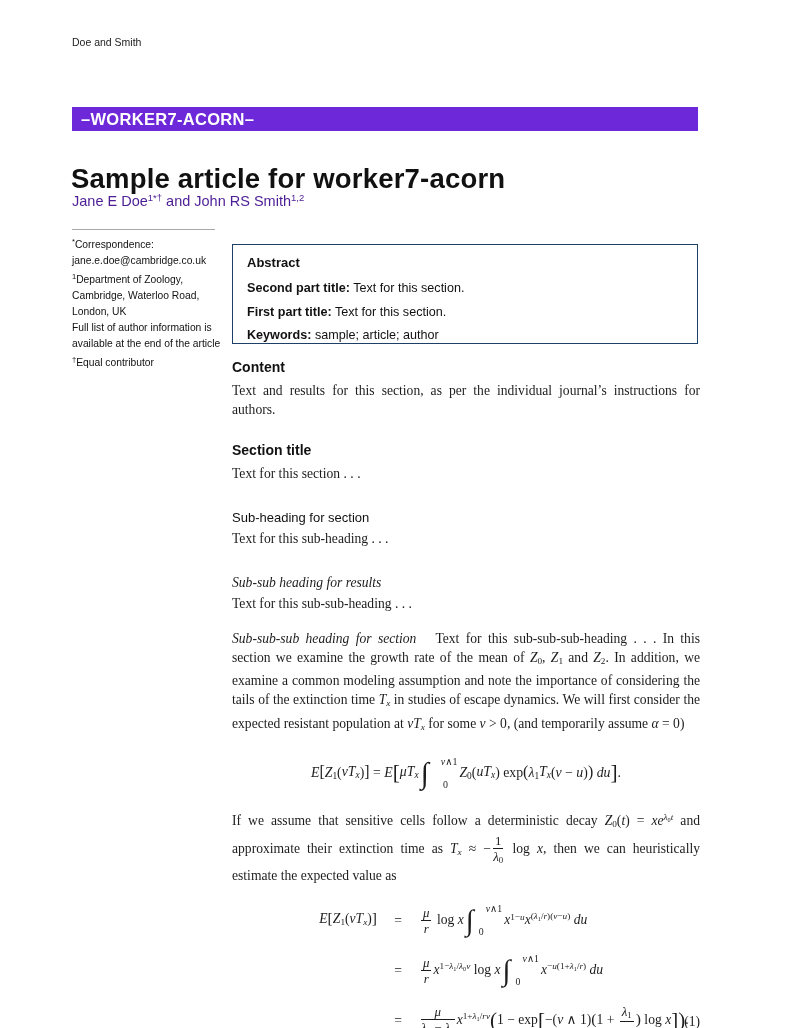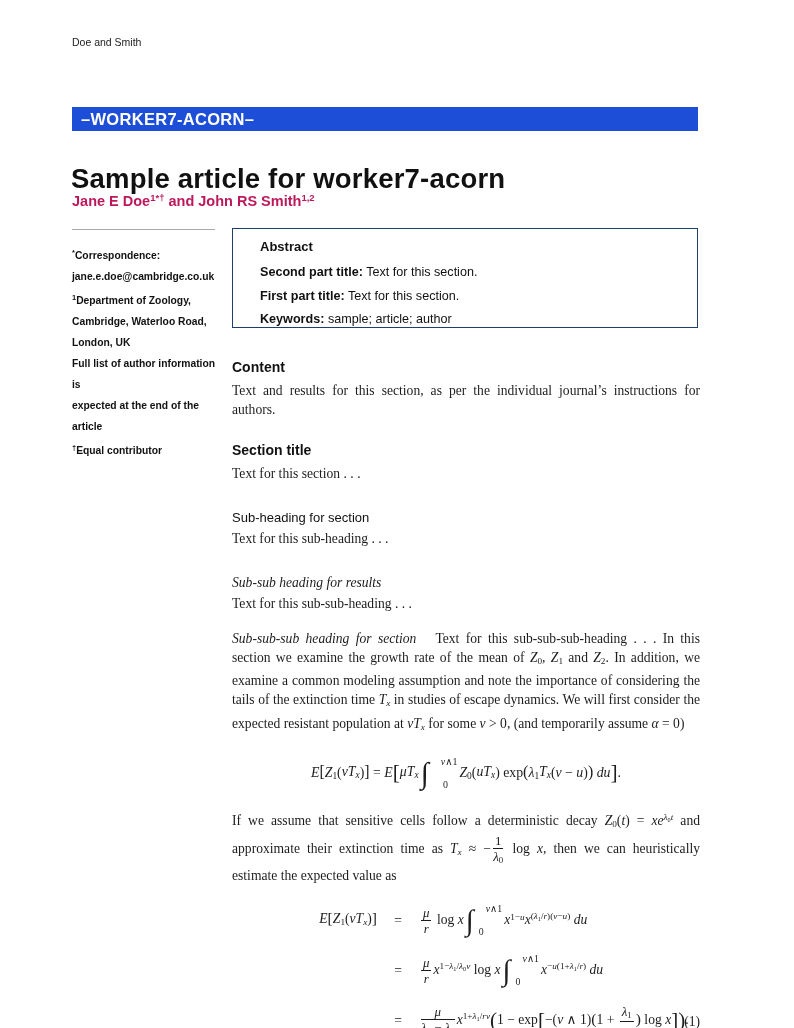--- a/index.html
+++ b/index.html
@@ -7,46 +7,46 @@
     position:relative; width:794px; height:1028px; background:#ffffff;
     font-family:"Liberation Serif", serif; color:#1c1c1c; overflow:hidden;
   }
 
   .running-head {
     position:absolute; left:72px; top:36px;
     font-family:"Liberation Sans", sans-serif; font-size:10.5px; color:#222;
   }
   .banner {
     position:absolute; left:72px; top:107px; width:626px; height:24px;
-    background:#1d4ed8; color:#ffffff; box-sizing:border-box; padding-left:9px;
+    background:#6d28d9; color:#ffffff; box-sizing:border-box; padding-left:9px;
     font-family:"Liberation Sans", sans-serif; font-weight:700;
     font-size:16.5px; line-height:24px; letter-spacing:0.3px;
   }
   .article-title {
     position:absolute; left:71px; top:162px; width:640px;
     font-family:"Liberation Sans", sans-serif; font-weight:600;
     font-size:27.5px; line-height:34px; color:#111; letter-spacing:0.2px;
   }
   .authors {
     position:absolute; left:72px; top:192px;
-    font-family:"Liberation Sans", sans-serif; font-size:14.5px; color:#be185d;font-weight:bold;
+    font-family:"Liberation Sans", sans-serif; font-size:14.5px; color:#4c1d95;
   }
   .authors sup { font-size:9.5px; }
 
   .side-rule { position:absolute; left:72px; top:229px; width:143px; height:1px; background:#a9a9a9; }
   .sidebar {
-    position:absolute; left:72px; top:242px; width:152px;
+    position:absolute; left:72px; top:234px; width:152px;
     font-family:"Liberation Sans", sans-serif; font-size:10.3px;
-    line-height:21px; color:#111;font-weight:bold;
+    line-height:16px; color:#111;
   }
   .sidebar sup { font-size:7.5px; }
 
   .abstract-box {
-    position:absolute; left:232px; top:228px; width:466px; height:100px;
-    border:1.6px solid #1d3f68; box-sizing:border-box; padding:8px 27px 0;
+    position:absolute; left:232px; top:244px; width:466px; height:100px;
+    border:1.6px solid #1d3f68; box-sizing:border-box; padding:8px 14px 0;
     font-family:"Liberation Sans", sans-serif; color:#111;
   }
   .abstract-box .ab-head { font-size:13px; font-weight:700; margin:2px 0 11px; }
   .ab-item { font-size:12.6px; margin-bottom:9.5px; line-height:14px; }
   .ab-label { font-weight:700; }
 
   .main {
     position:absolute; left:232px; top:358px; width:468px;
     font-size:13.6px; line-height:19px; text-align:justify; color:#1c1c1c;
   }
@@ -102,21 +102,21 @@
 
   <div class="side-rule"></div>
 
   <div class="sidebar">
     <div><sup>*</sup>Correspondence:</div>
     <div>jane.e.doe@cambridge.co.uk</div>
     <div><sup>1</sup>Department of Zoology,</div>
     <div>Cambridge, Waterloo Road,</div>
     <div>London, UK</div>
     <div>Full list of author information is</div>
-    <div>expected at the end of the article</div>
+    <div>available at the end of the article</div>
     <div><sup>†</sup>Equal contributor</div>
   </div>
 
   <div class="abstract-box">
     <div class="ab-head">Abstract</div>
     <div class="ab-item">
       <span class="ab-label">Second part title:</span>
       <span>Text for this section.</span>
     </div>
     <div class="ab-item">

